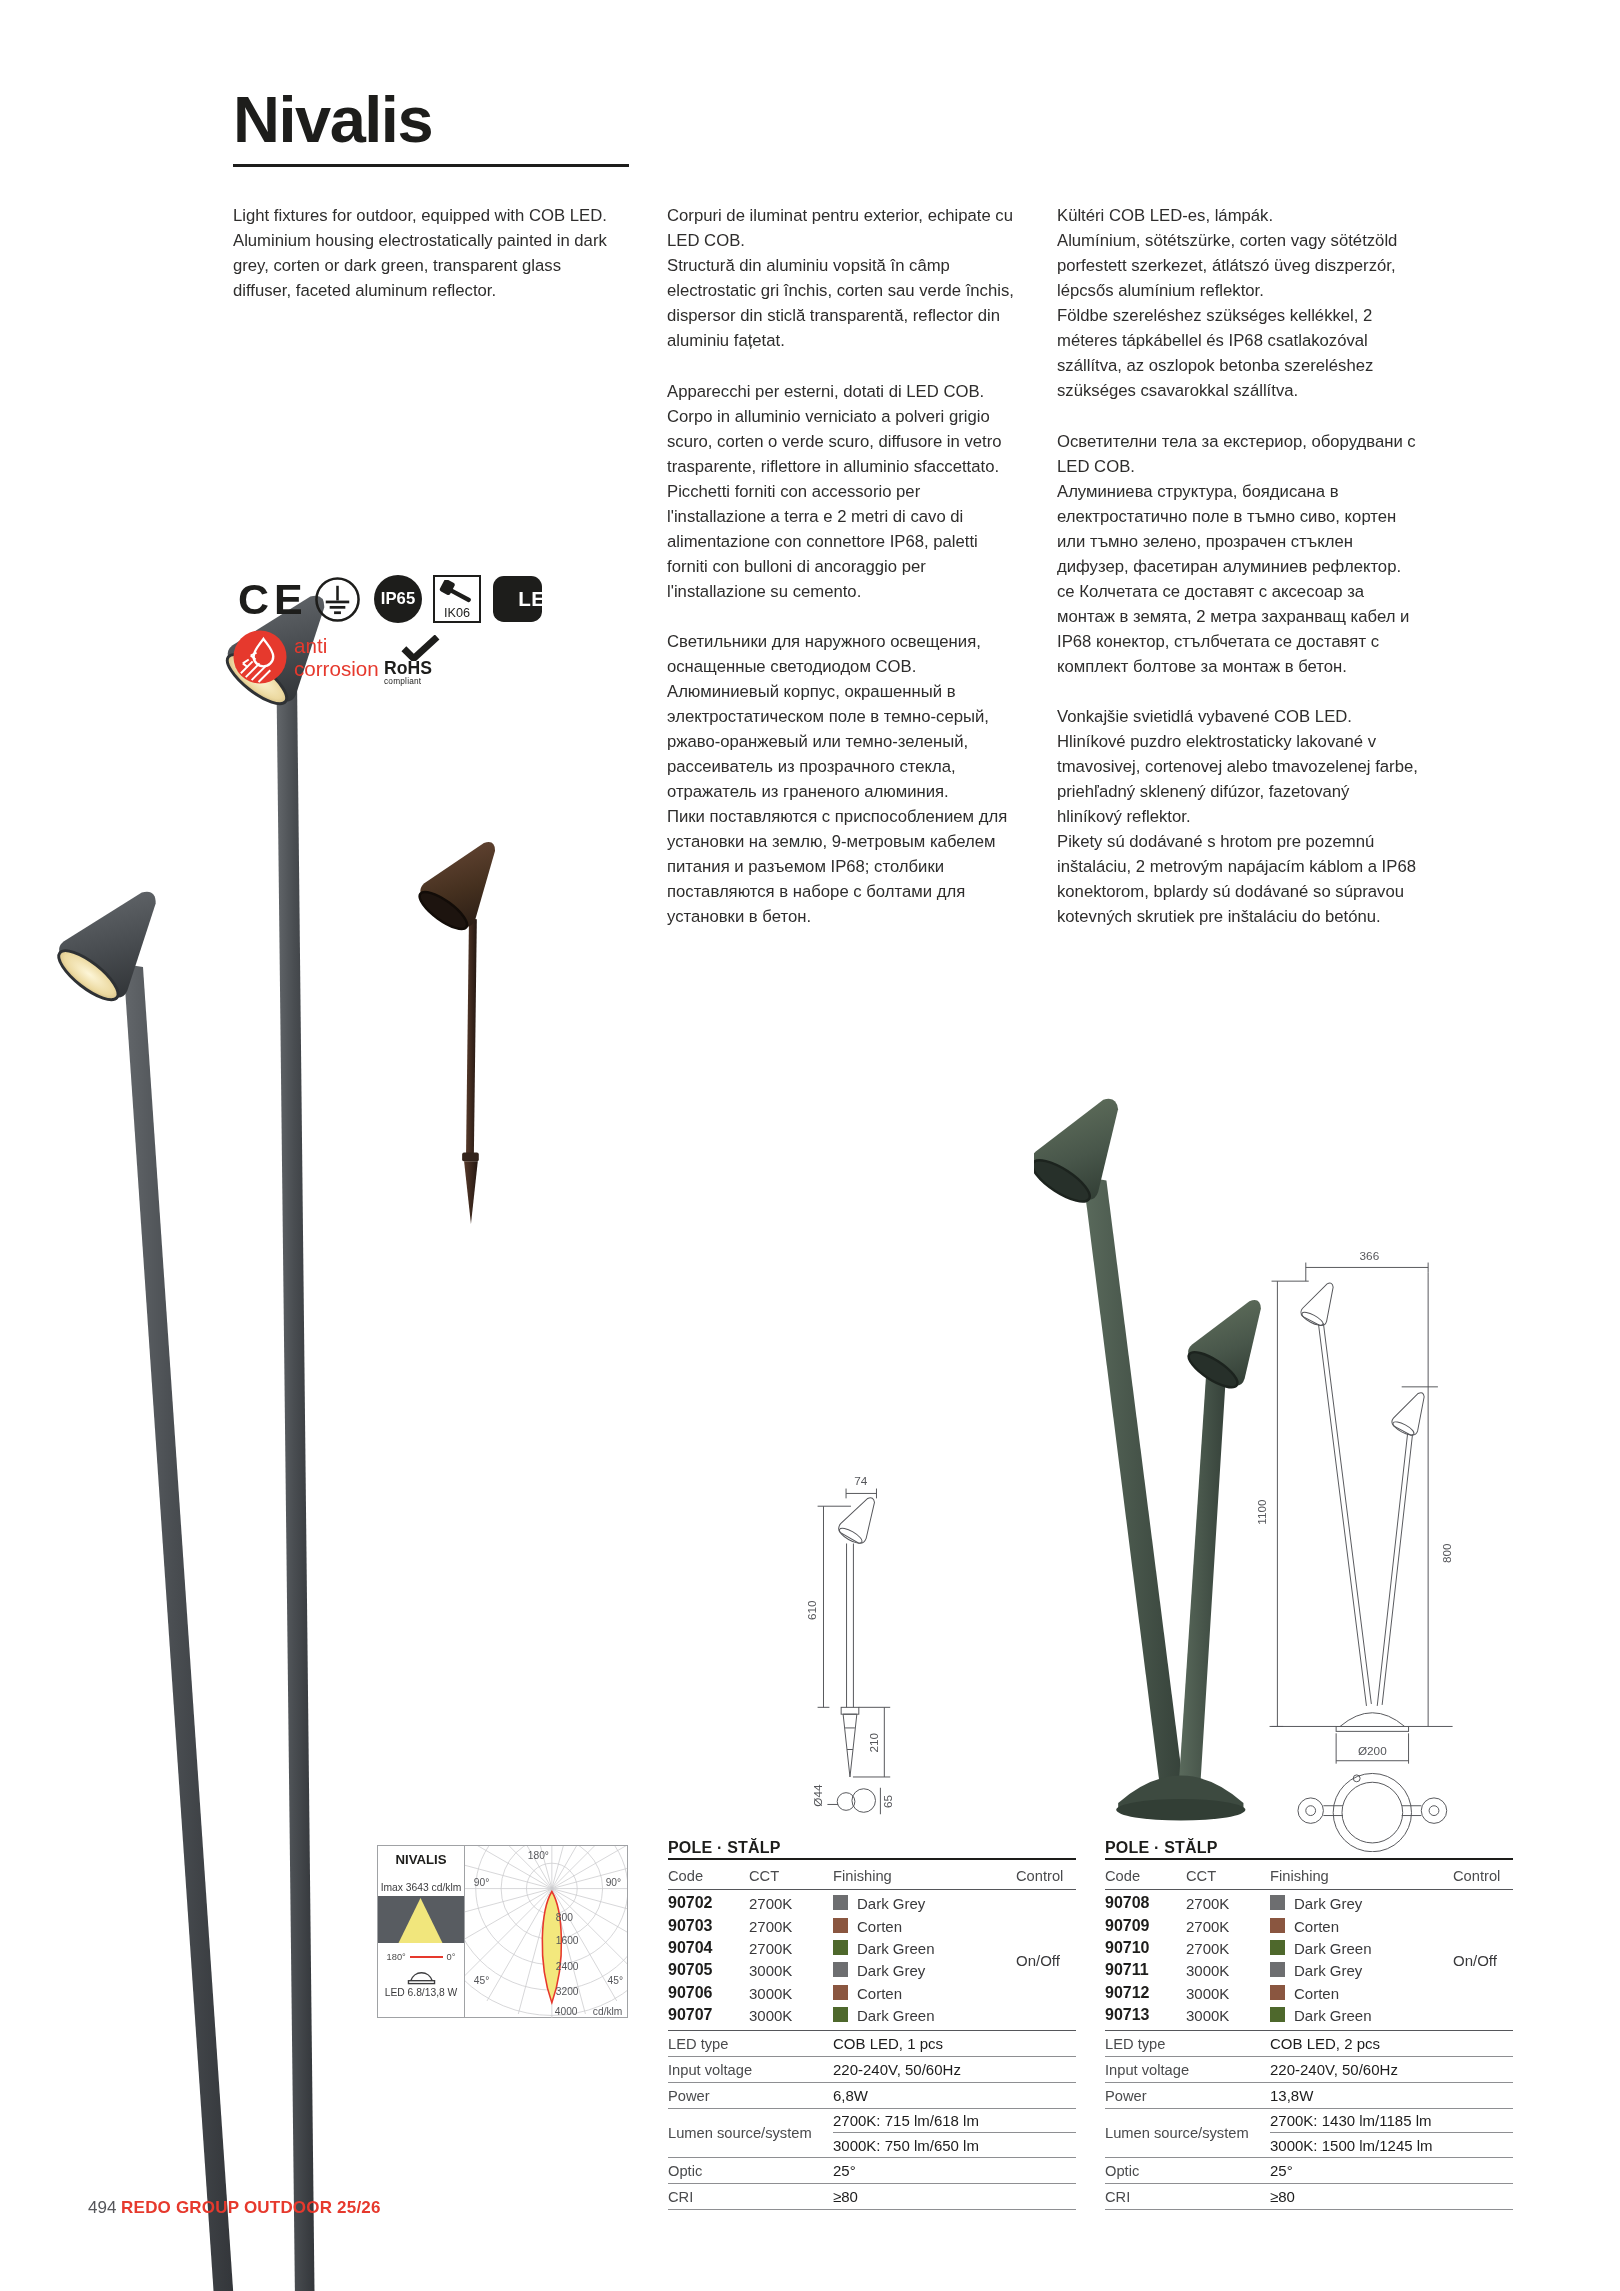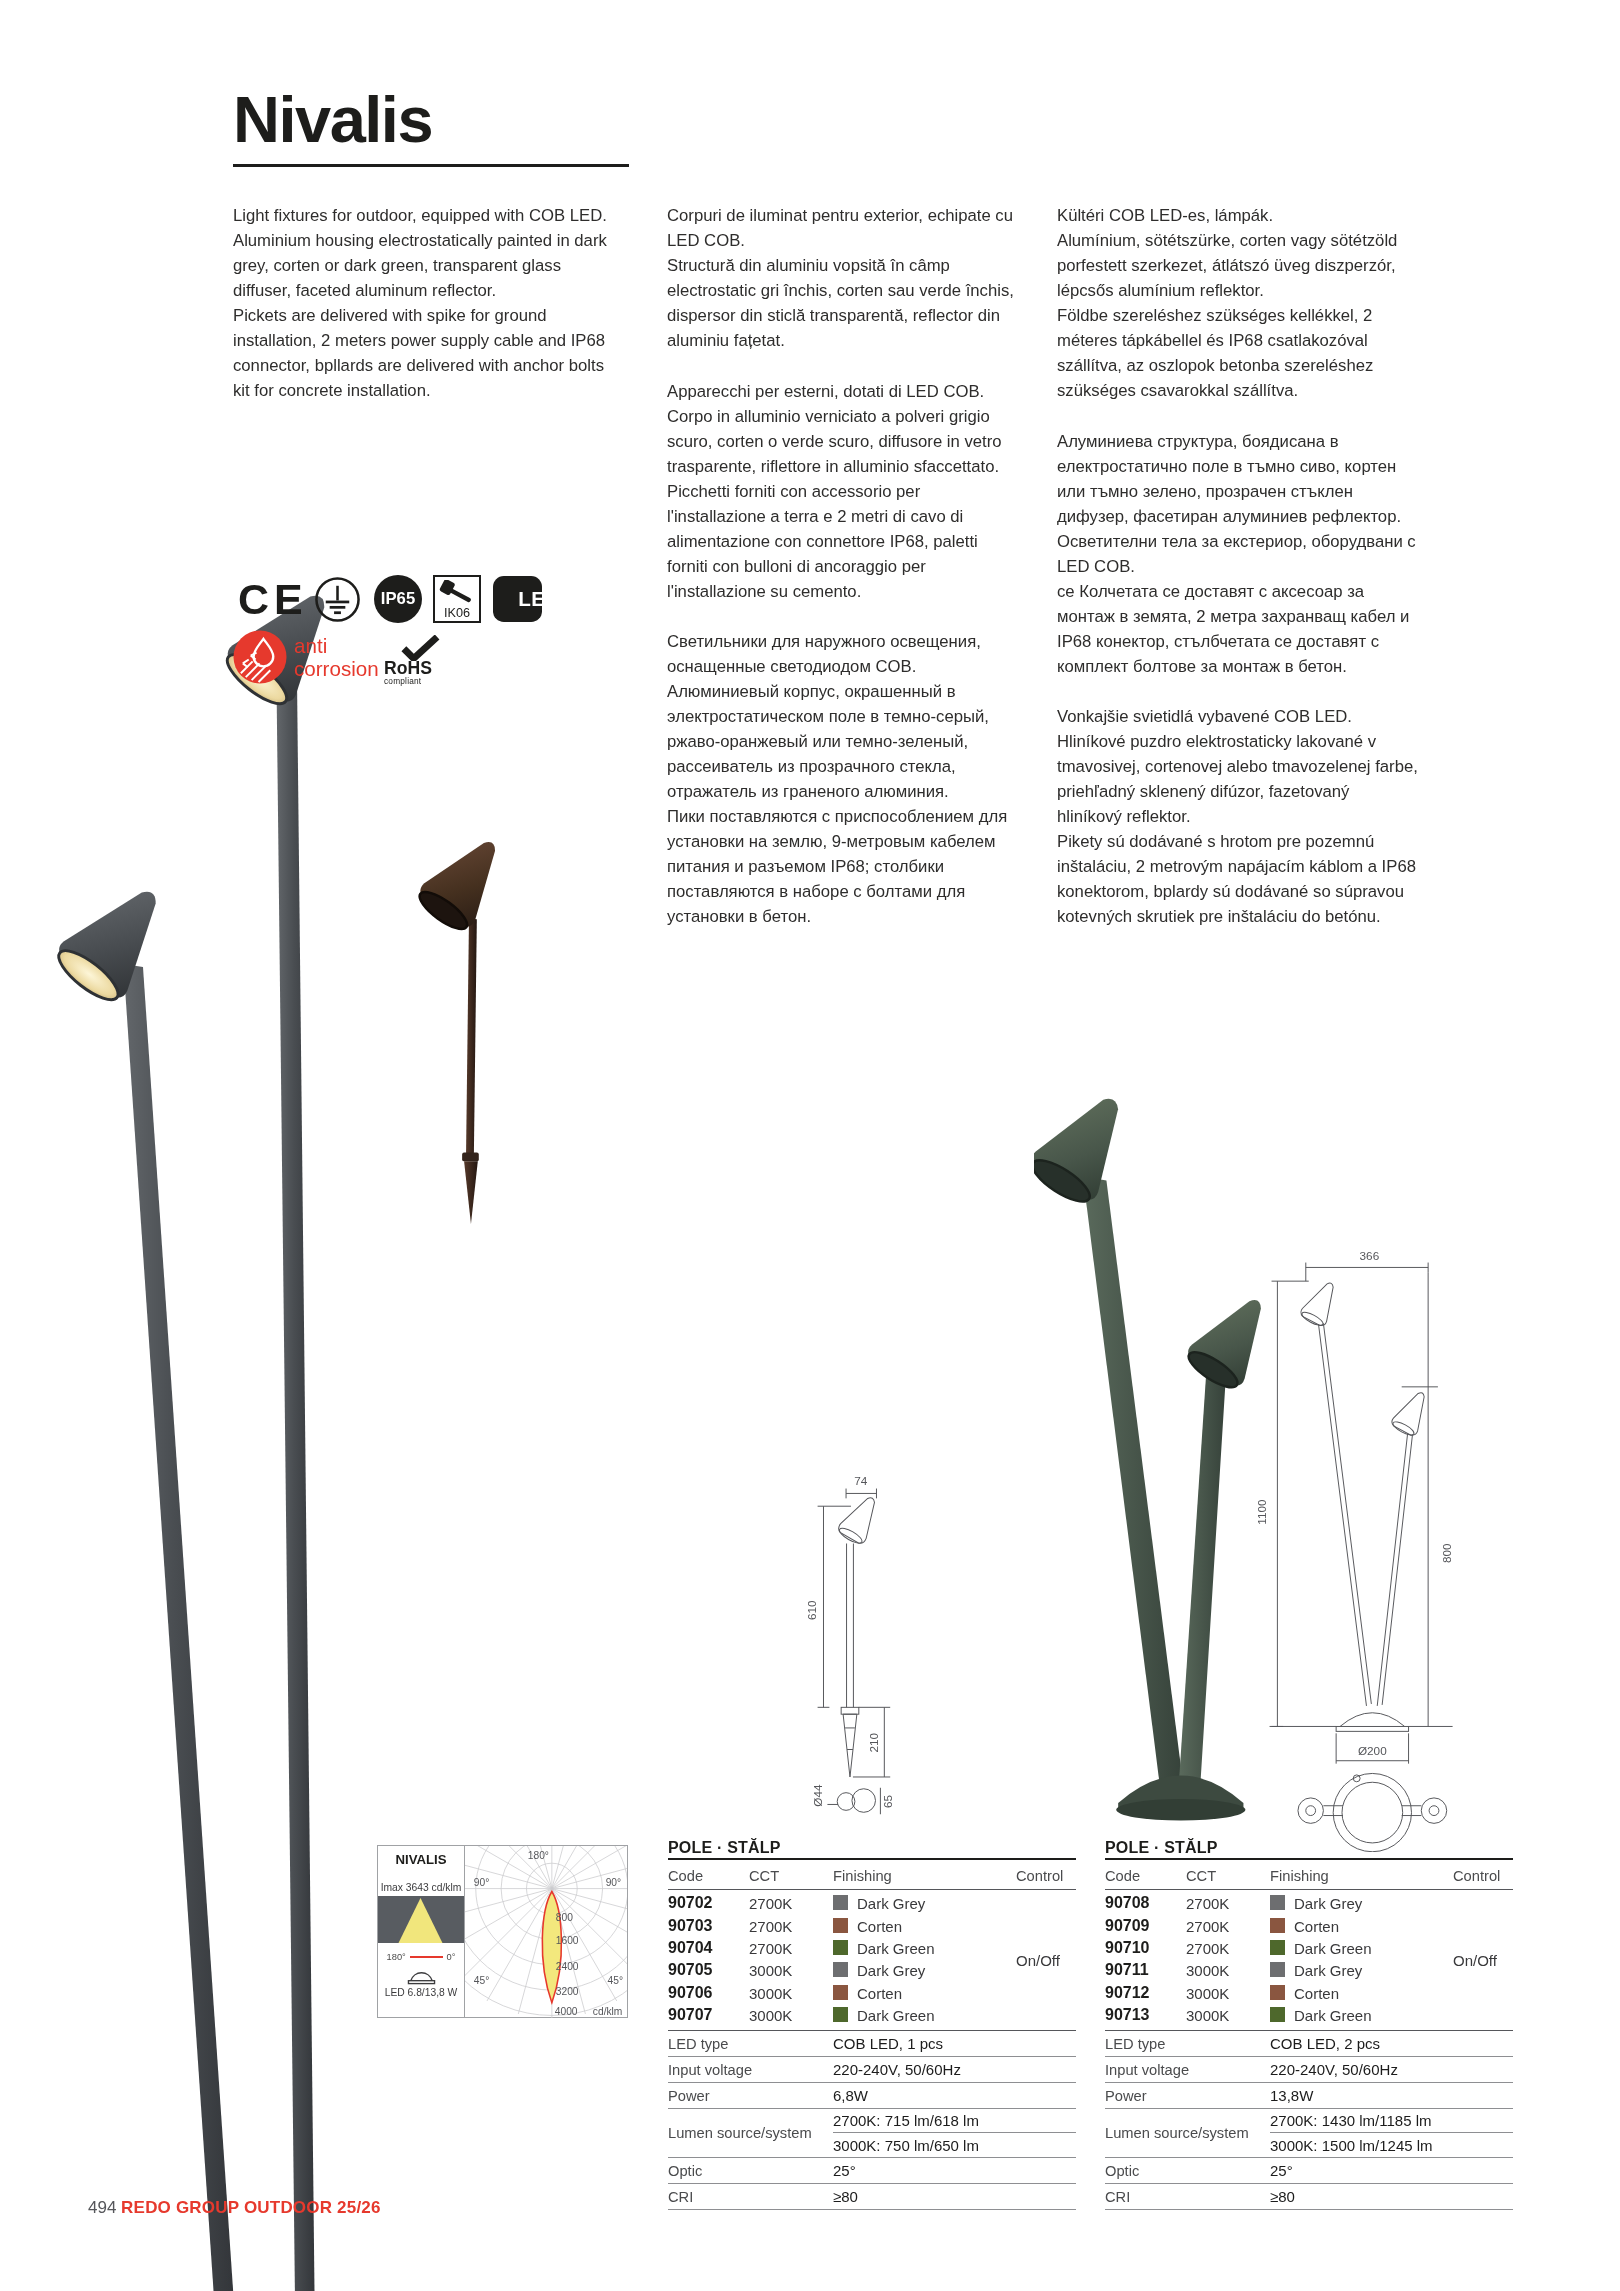--- a/index.html
+++ b/index.html
@@ -253,21 +253,20 @@
     <line x1="155" y1="598" x2="175" y2="598"></line>
 </svg>
 
 <h1 class="abs title">Nivalis</h1>
 <div class="abs title-rule"></div>
 
 <div class="abs col col-1">
   <div class="lang-block">
     <p>Light fixtures for outdoor, equipped with COB LED.</p>
     <p>Aluminium housing electrostatically painted in dark grey, corten or dark green, transparent glass diffuser, faceted aluminum reflector.</p>
-    <p>Pickets are delivered with spike for ground installation, 2 meters power supply cable and IP68 connector, bpllards are delivered with anchor bolts kit for concrete installation.</p>
   </div>
 </div>
 
 <div class="abs col col-2">
   <div class="lang-block">
     <p>Corpuri de iluminat pentru exterior, echipate cu LED COB.</p>
     <p>Structură din aluminiu vopsită în câmp electrostatic gri închis, corten sau verde închis, dispersor din sticlă transparentă, reflector din aluminiu fațetat.</p>
   </div>
   <div class="lang-block">
     <p>Apparecchi per esterni, dotati di LED COB.</p>
@@ -281,22 +280,22 @@
   </div>
 </div>
 
 <div class="abs col col-3">
   <div class="lang-block">
     <p>Kültéri COB LED-es, lámpák.</p>
     <p>Alumínium, sötétszürke, corten vagy sötétzöld porfestett szerkezet, átlátszó üveg diszperzór, lépcsős alumínium reflektor.</p>
     <p>Földbe szereléshez szükséges kellékkel, 2 méteres tápkábellel és IP68 csatlakozóval szállítva, az oszlopok betonba szereléshez szükséges csavarokkal szállítva.</p>
   </div>
   <div class="lang-block">
+    <p>Осветителни тела за екстериор, оборудвани с LED COB.</p>
     <p>Алуминиева структура, боядисана в електростатично поле в тъмно сиво, кортен или тъмно зелено, прозрачен стъклен дифузер, фасетиран алуминиев рефлектор.</p>
-    <p>Осветителни тела за екстериор, оборудвани с LED COB.</p>
     <p>се Колчетата се доставят с аксесоар за монтаж в земята, 2 метра захранващ кабел и IP68 конектор, стълбчетата се доставят с комплект болтове за монтаж в бетон.</p>
   </div>
   <div class="lang-block">
     <p>Vonkajšie svietidlá vybavené COB LED.</p>
     <p>Hliníkové puzdro elektrostaticky lakované v tmavosivej, cortenovej alebo tmavozelenej farbe, priehľadný sklenený difúzor, fazetovaný hliníkový reflektor.</p>
     <p>Pikety sú dodávané s hrotom pre pozemnú inštaláciu, 2 metrovým napájacím káblom a IP68 konektorom, bplardy sú dodávané so súpravou kotevných skrutiek pre inštaláciu do betónu.</p>
   </div>
 </div>
 
 <div class="abs cert ce-text" style="left:238px; top:576px;">CE</div>

